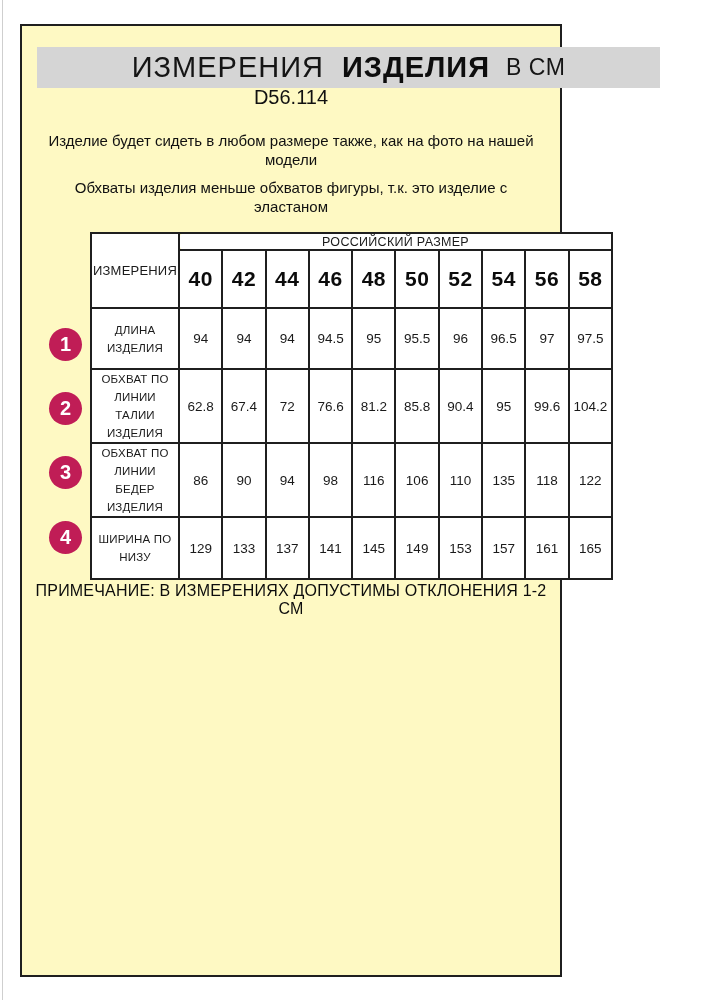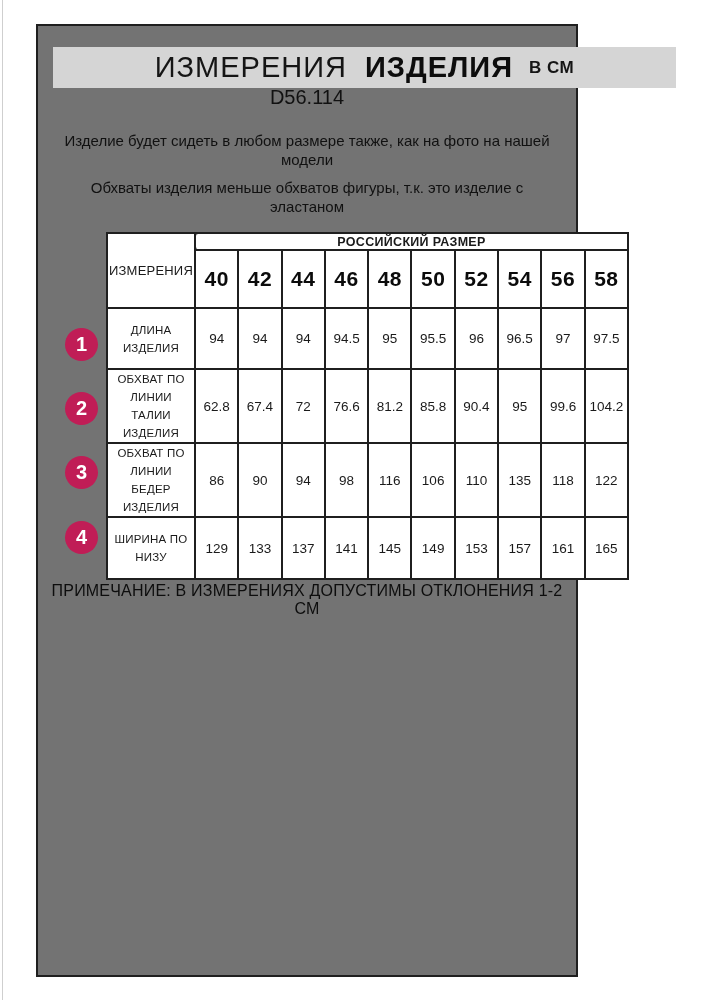--- a/index.html
+++ b/index.html
@@ -13,40 +13,39 @@
   }
   .edge-line {
     position: absolute; left: 2px; top: 0; bottom: 0;
     width: 1px; background: #cfcfcf;
   }
   .page-frame {
     position: absolute;
     left: 20px; top: 24px;
     width: 542px; height: 953px;
     border: 2px solid #1f1f1f;
-    background: #737373;
+    background: #fef9c3;
     box-sizing: border-box;
-    margin-left: 16px;
   }
   .title-bar {
     position: absolute; left: 15px; top: 21px;
     width: 623px; height: 41px;
     background: #d5d5d5;
     display: flex; align-items: center; justify-content: center;
     white-space: nowrap;
   }
   .title-measurements {
     font-size: 29px; font-weight: 400; letter-spacing: 1px; color: #151515;
   }
   .title-product {
     font-size: 29px; font-weight: 800; letter-spacing: 1px; color: #0d0d0d;
     margin-left: 18px;
   }
   .title-units {
-    font-size: 17px; font-weight: 700; letter-spacing: 0.5px; color: #151515;
+    font-size: 23px; font-weight: 400; letter-spacing: 0.5px; color: #151515;
     margin-left: 16px;
   }
   .article-number {
     position: absolute; left: 0; top: 60px; width: 100%;
     text-align: center; font-size: 20px; font-weight: 400; color: #111;
   }
   .intro-note {
     position: absolute; left: 50%; transform: translateX(-50%);
     width: 505px; text-align: center;
     font-size: 15px; line-height: 18.5px; color: #111;
@@ -65,21 +64,21 @@
   table.size-table th, table.size-table td {
     border: 2px solid #1f1f1f;
     text-align: center; vertical-align: middle;
     padding: 0;
     background: #fff;
     font-weight: 400;
   }
   table.size-table col.label-col { width: 88px; }
   tr.group-row { height: 17px; }
   tr.group-row th.group {
-    font-size: 12.5px; letter-spacing: 0.3px; font-weight: 700;
+    font-size: 12.5px; letter-spacing: 0.3px; font-weight: 400;
     border-bottom-width: 1px;
     border-radius: 6px;
   }
   th.corner { font-size: 13px; font-weight: 400; letter-spacing: 0.2px; }
   tr.size-row { height: 58px; }
   tr.size-row th.size {
     font-size: 21px; font-weight: 800; letter-spacing: 0.5px; color: #0b0b0b;
   }
   tbody tr { height: 61px; }
   tbody tr:last-child { height: 62px; }

